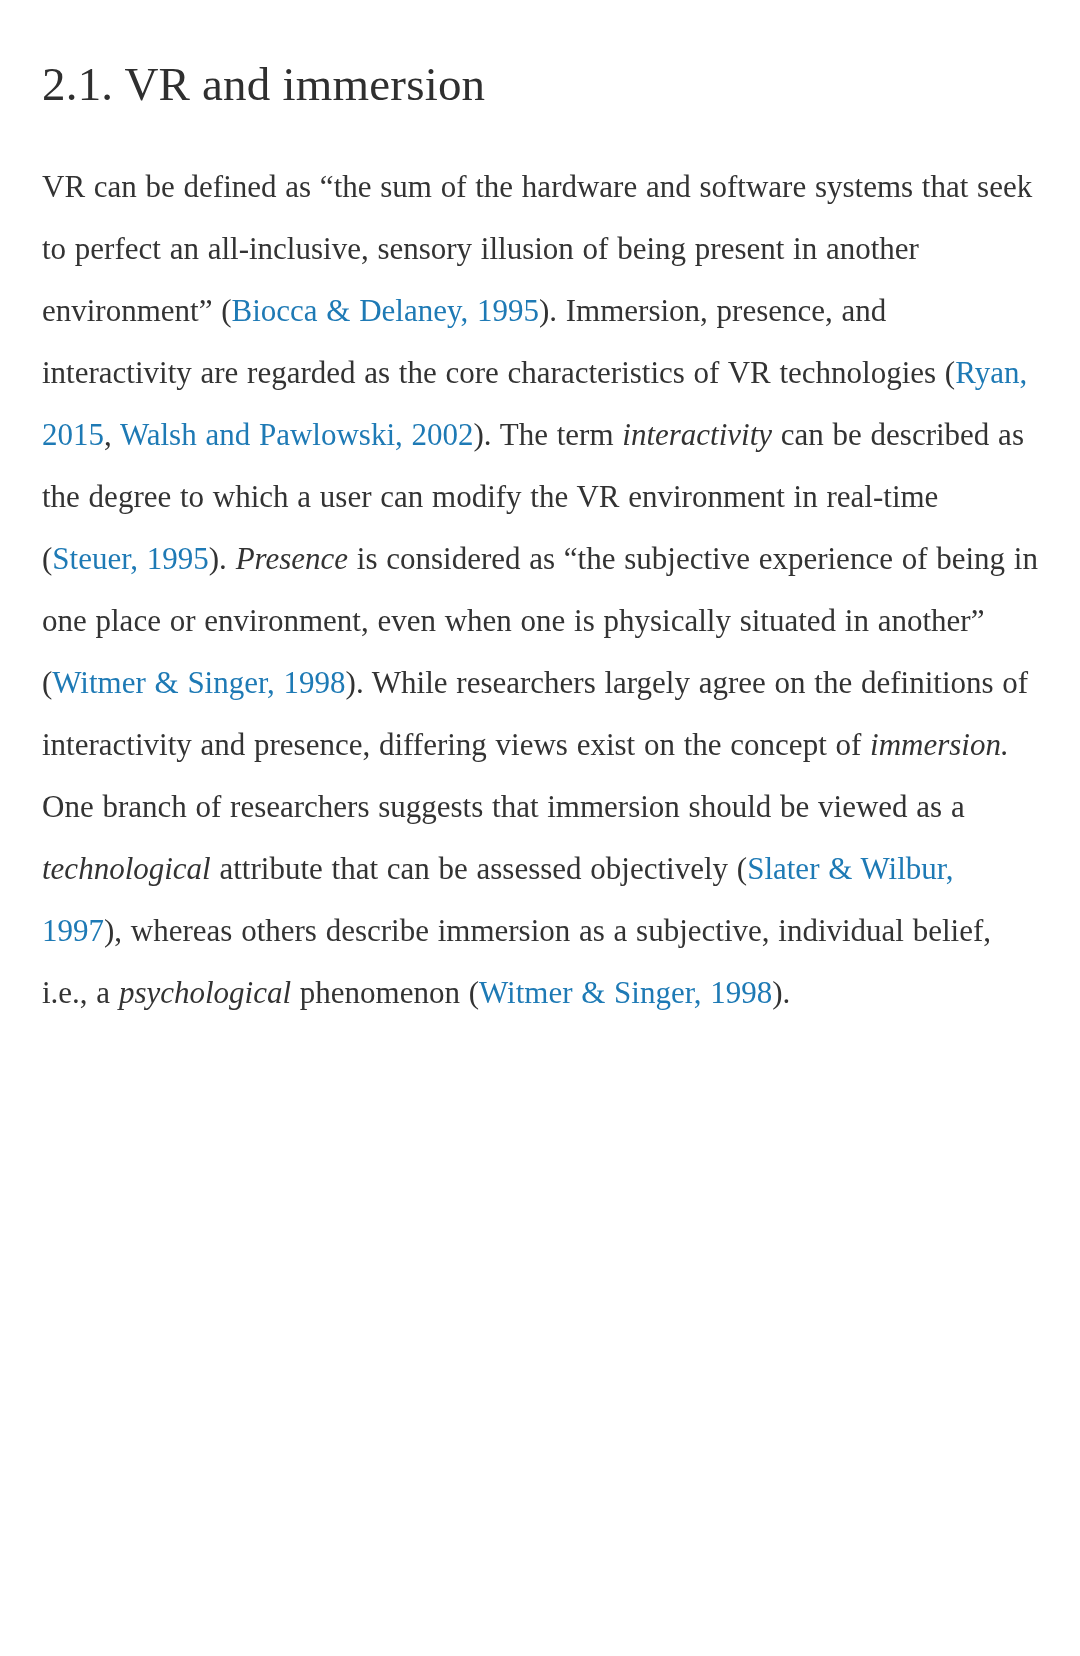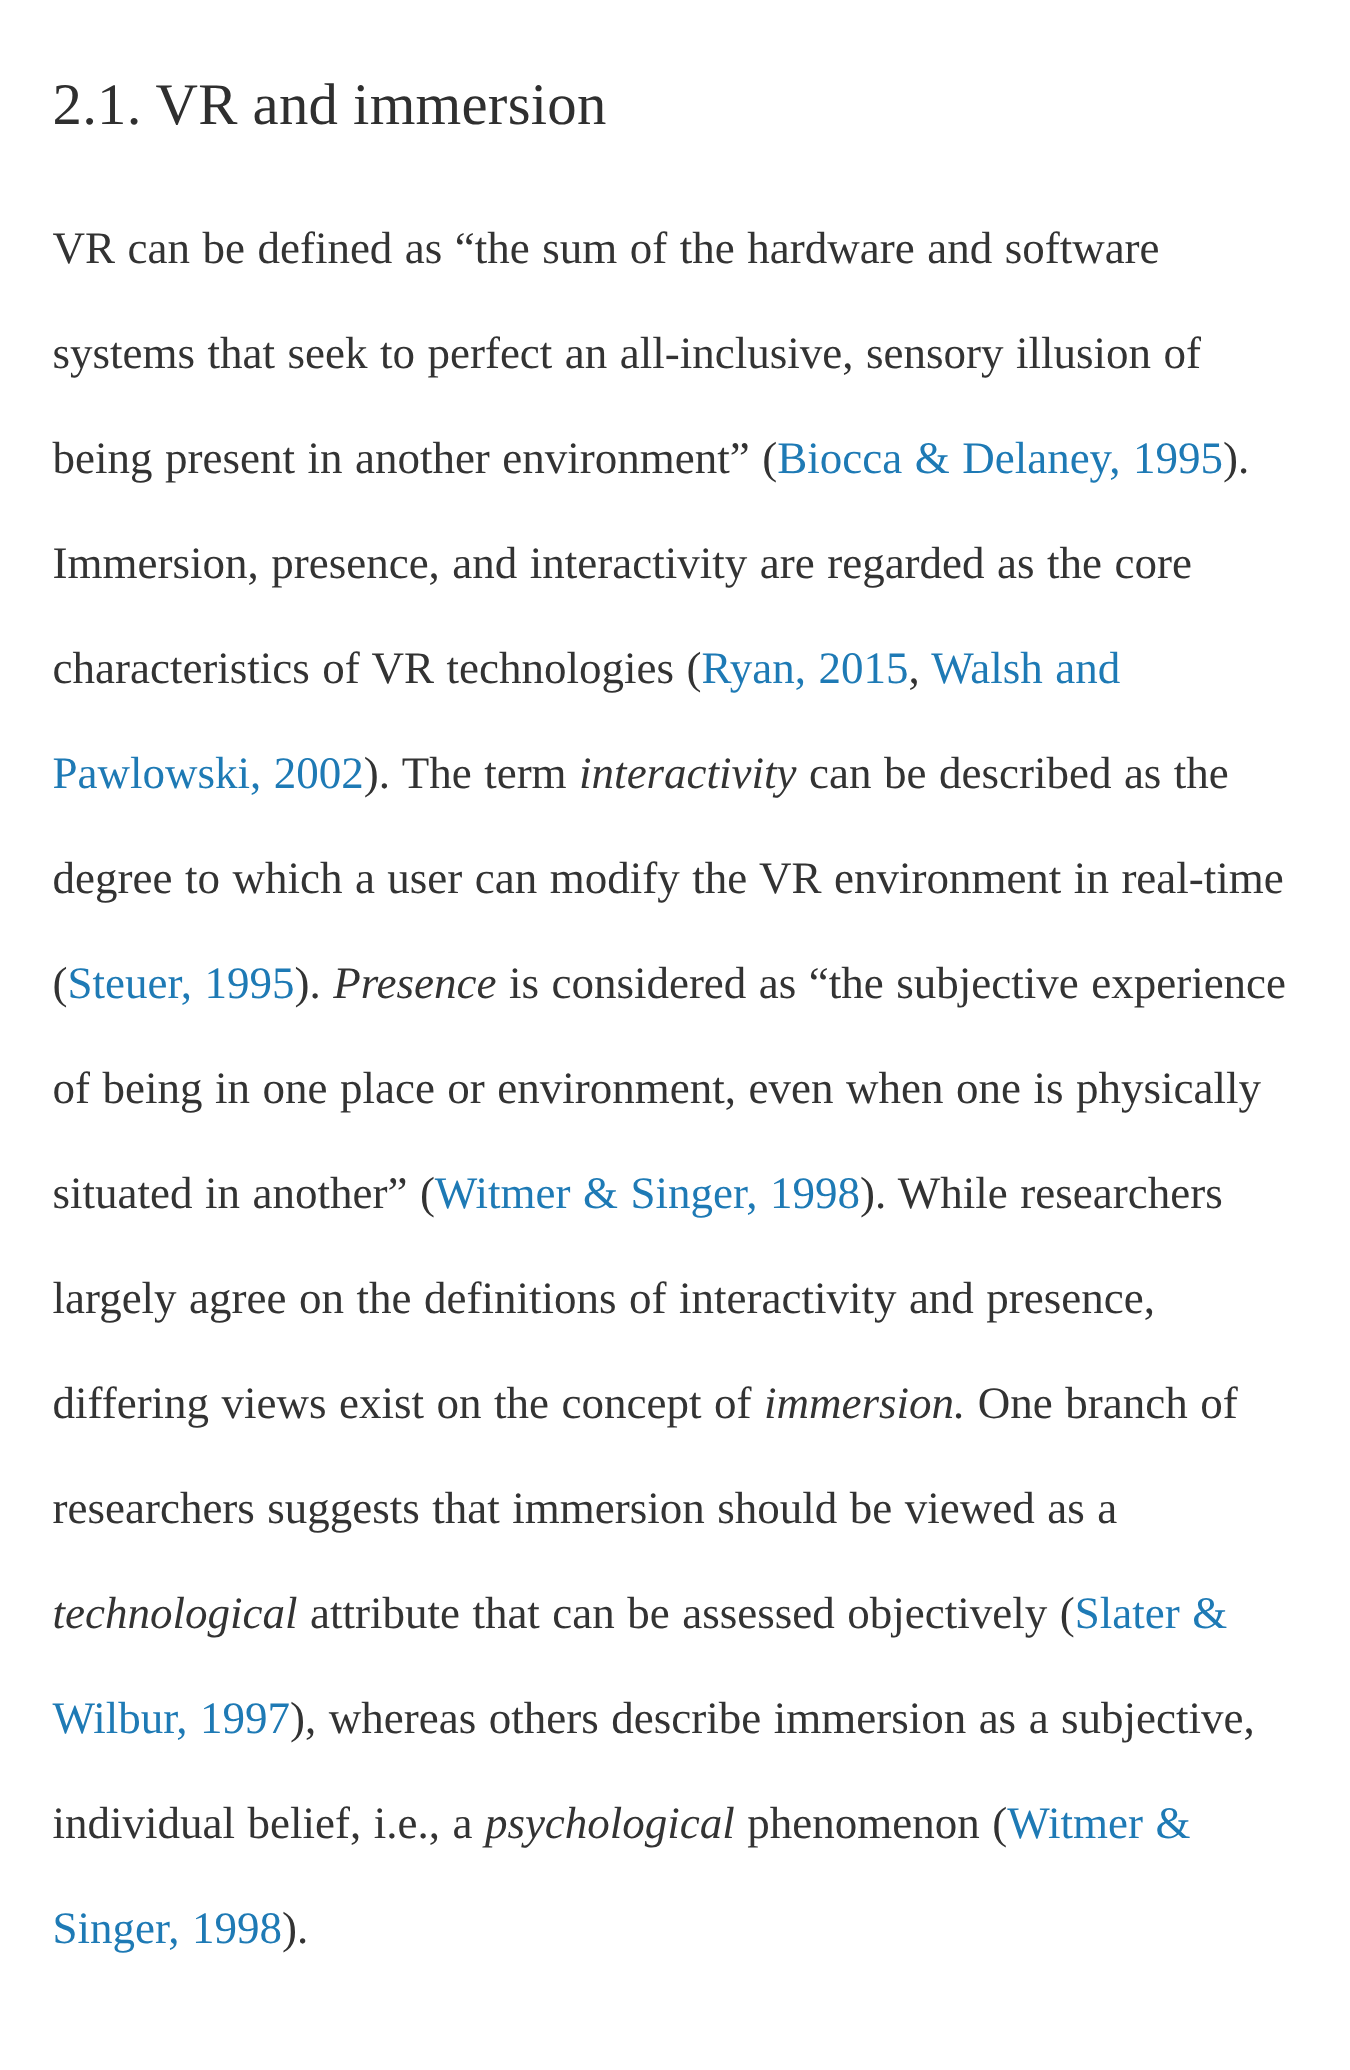--- a/index.html
+++ b/index.html
@@ -25,22 +25,22 @@
   .section-heading {
     font-family: "Liberation Serif", "DejaVu Serif", serif;
     font-size: 47px;
     font-weight: 400;
     line-height: 1.2;
     color: var(--heading-color);
     letter-spacing: 0.2px;
     margin-bottom: 44px;
   }
   .section-paragraph {
-    font-size: 36px;
-    line-height: 84px;
+    font-size: 31px;
+    line-height: 62px;
     color: var(--text-color);
     width: 996px;
     text-align: left;
     word-spacing: 1px;
   }
   .section-paragraph a.cite-link {
     color: var(--link-color);
     text-decoration: none;
     cursor: pointer;
   }

